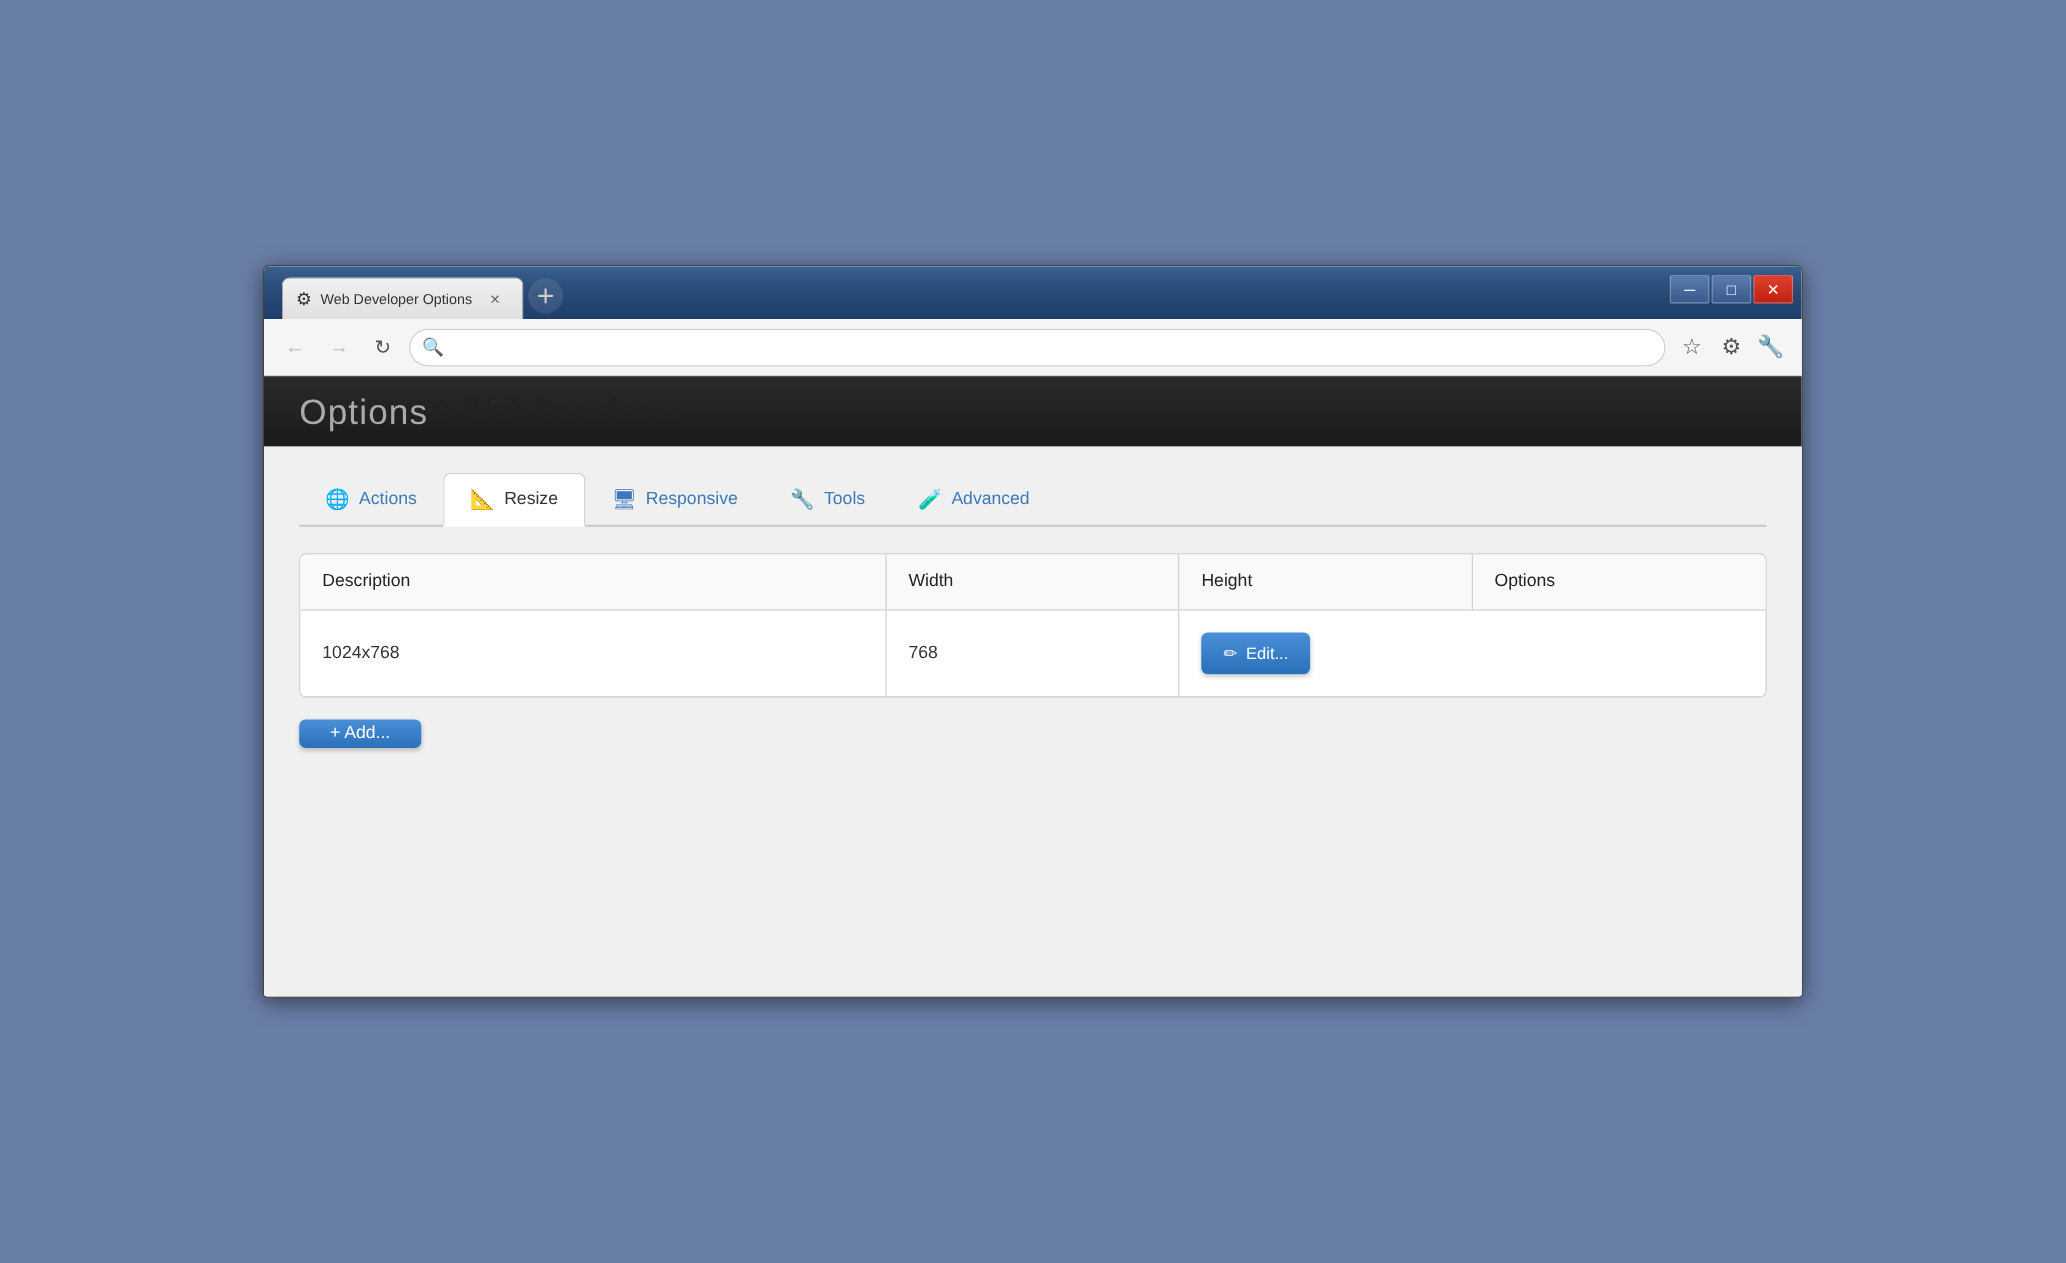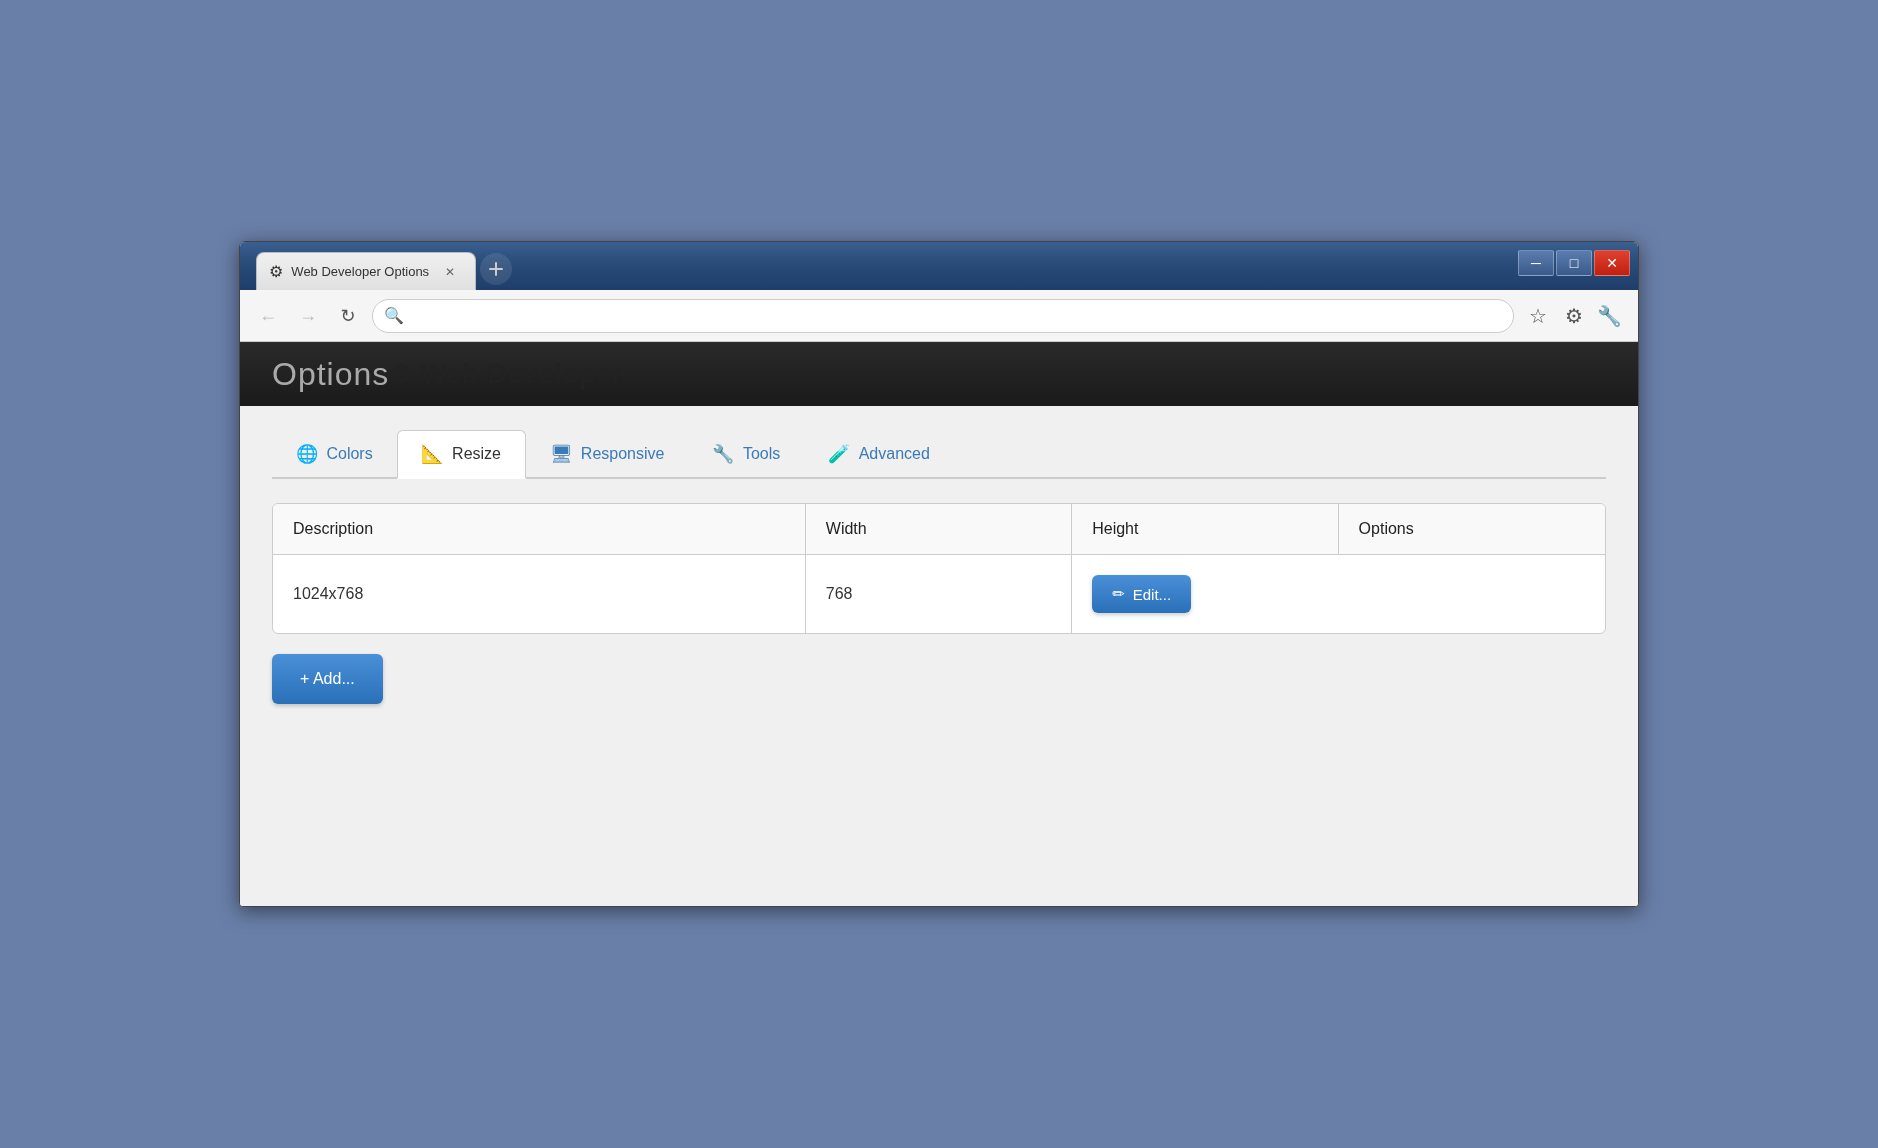--- a/index.html
+++ b/index.html
@@ -327,21 +327,21 @@
       font-size: 15px;
       margin-bottom: 16px;
       font-style: normal;
     }
 
     .add-btn {
       background: linear-gradient(to bottom, #4a90d9, #2a70b8);
       color: white;
       border: none;
       border-radius: 6px;
-      padding: 16px 28px;
+      padding: 4px 28px;
       font-size: 16px;
       cursor: pointer;
       display: flex;
       align-items: center;
       gap: 8px;
       box-shadow: 0 2px 4px rgba(0,0,0,0.2);
     }
 
     
     .color-wheel {
@@ -394,21 +394,21 @@
       <span class="brand-gear">⚙</span>
       <span>Web Developer</span>
     </span>
   </div>
 
   <div class="content-area">
 
     <div class="tabs-container">
       <div class="tab-item">
         <span class="tab-icon-img color-wheel">🌐</span>
-        <span>Colors</span>
+        <span>Actions</span>
       </div>
       <div class="tab-item active">
         <span class="tab-icon-img">📐</span>
         <span>Resize</span>
       </div>
       <div class="tab-item">
         <span class="tab-icon-img">🖥</span>
         <span>Responsive</span>
       </div>
       <div class="tab-item">

